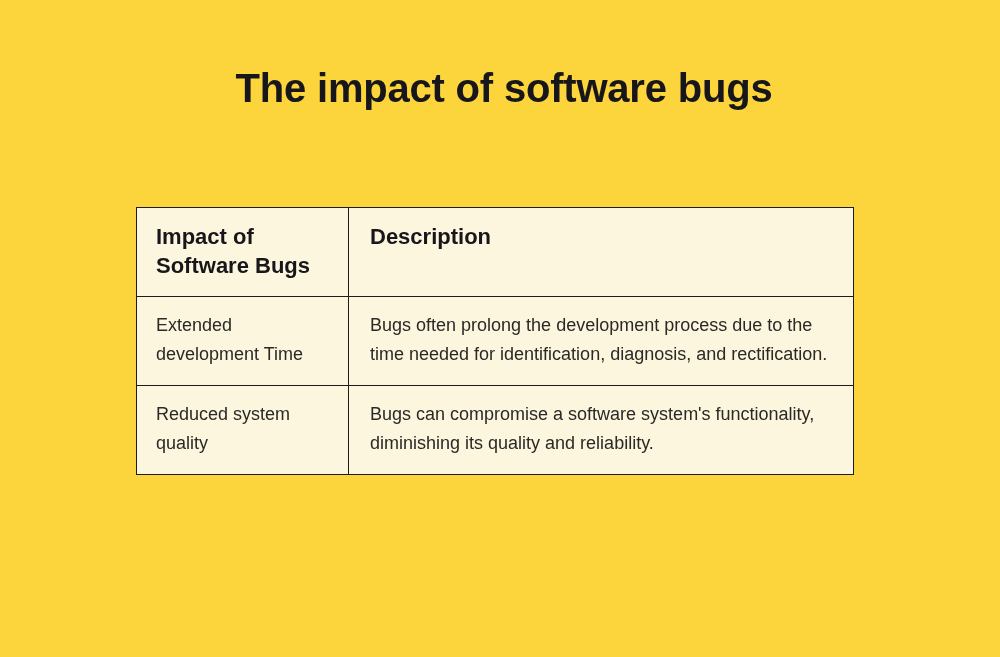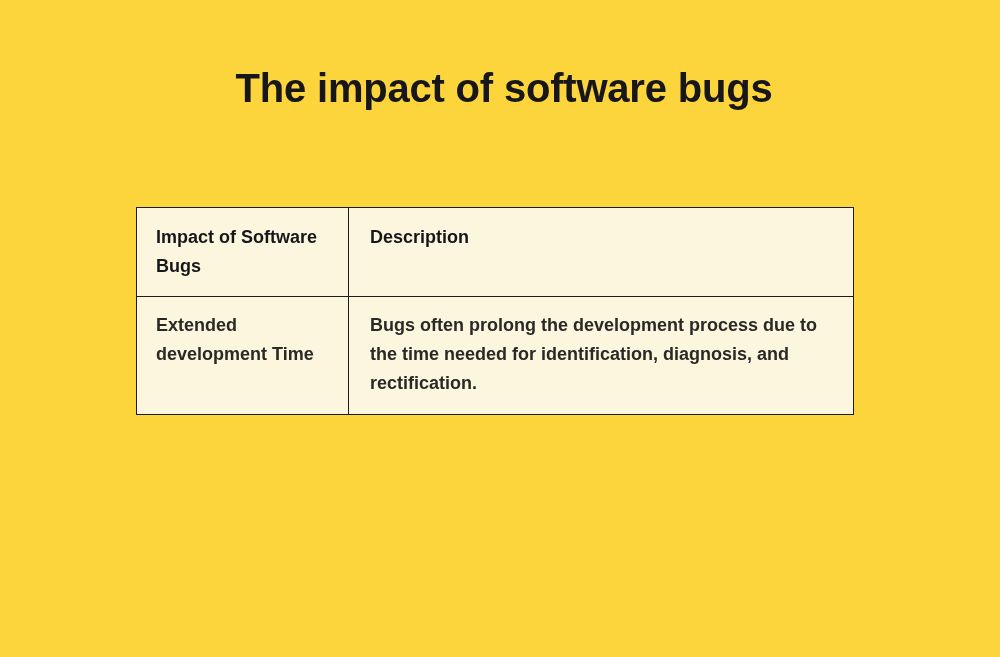--- a/index.html
+++ b/index.html
@@ -58,31 +58,31 @@
   table.impact-table td {
     border: 1.6px solid #1d1c18;
     background: #FDF6DE;
     vertical-align: top;
     text-align: left;
     color: #2a2926;
     padding: 14px 18px 16px 19px;
   }
 
   table.impact-table th {
-    font-size: 18px;
+    font-size: 22px;
     font-weight: bold;
     line-height: 28.5px;
     color: #17161a;
     padding-top: 15px;
     padding-bottom: 16px;
   }
 
   table.impact-table td {
     font-size: 18px;
-    font-weight: bold;
+    font-weight: normal;
     line-height: 29px;
     margin-left: 16px;
   }
 
   table.impact-table td.cell-impact {
     padding-right: 12px;
   }
 
   table.impact-table td.cell-desc,
   table.impact-table th.head-desc {
@@ -106,17 +106,21 @@
         <tr>
           <th class="head-impact">Impact of Software Bugs</th>
           <th class="head-desc">Description</th>
         </tr>
       </thead>
       <tbody>
         <tr>
           <td class="cell-impact">Extended development Time</td>
           <td class="cell-desc">Bugs often prolong the development process due to the time needed for identification, diagnosis, and rectification.</td>
         </tr>
+        <tr>
+          <td class="cell-impact">Reduced system quality</td>
+          <td class="cell-desc">Bugs can compromise a software system's functionality, diminishing its quality and reliability.</td>
+        </tr>
       </tbody>
     </table>
   </div>
 
 </div>
 
 </body></html>

